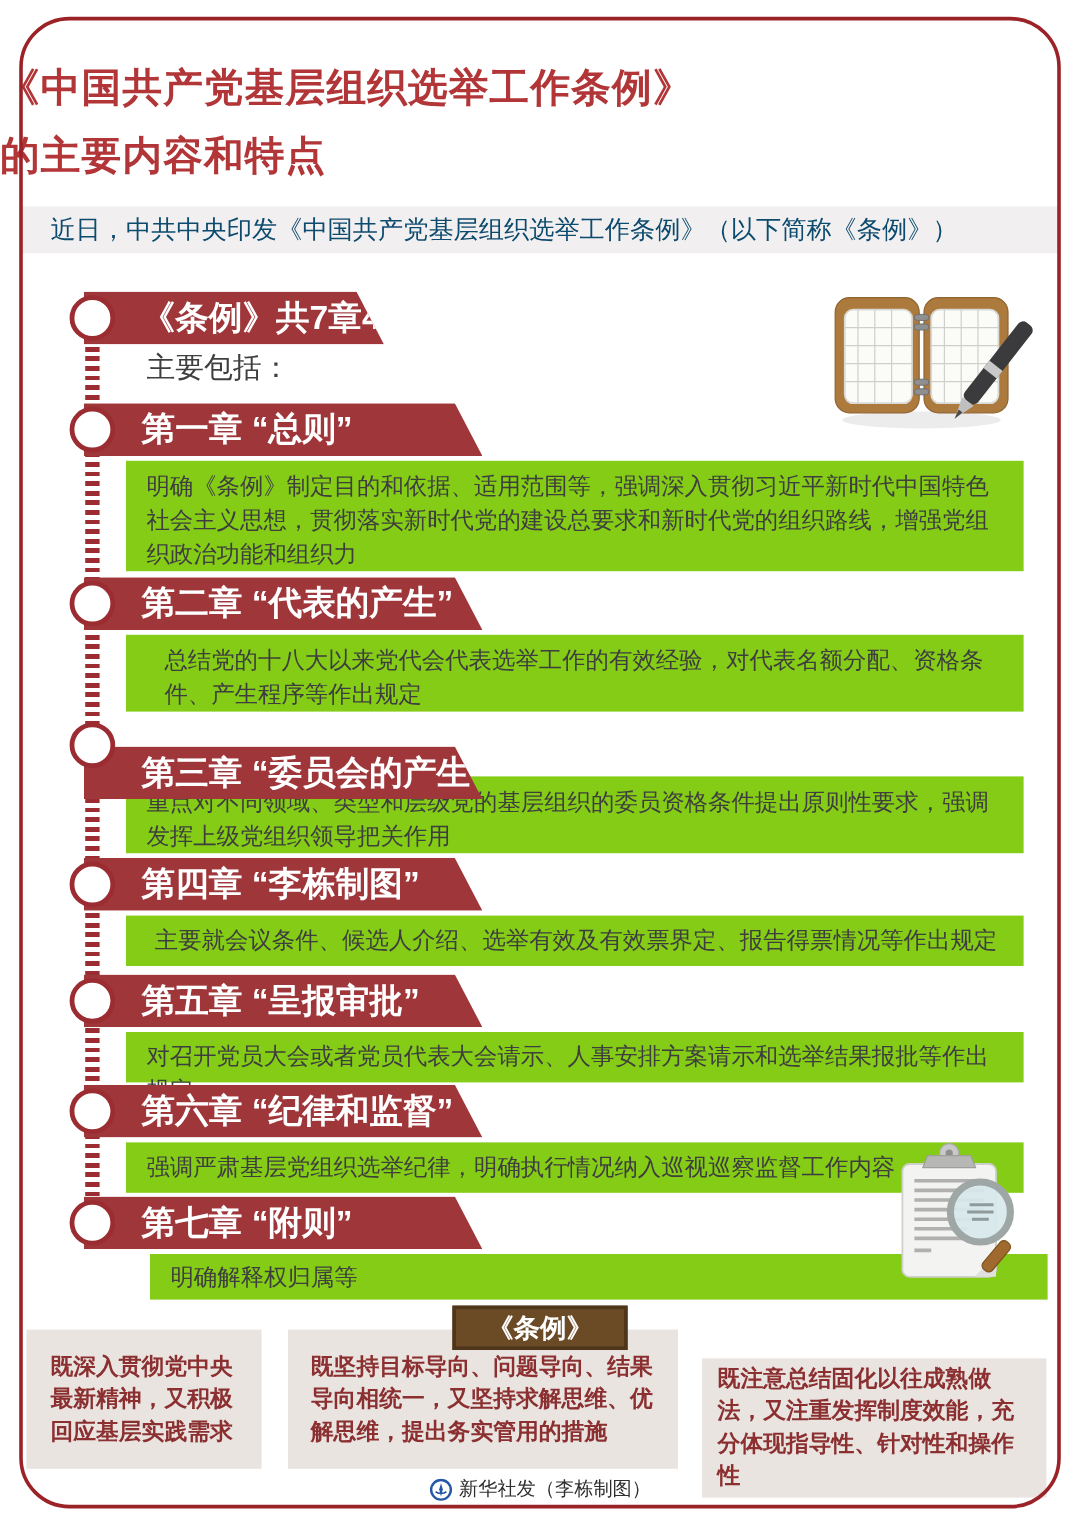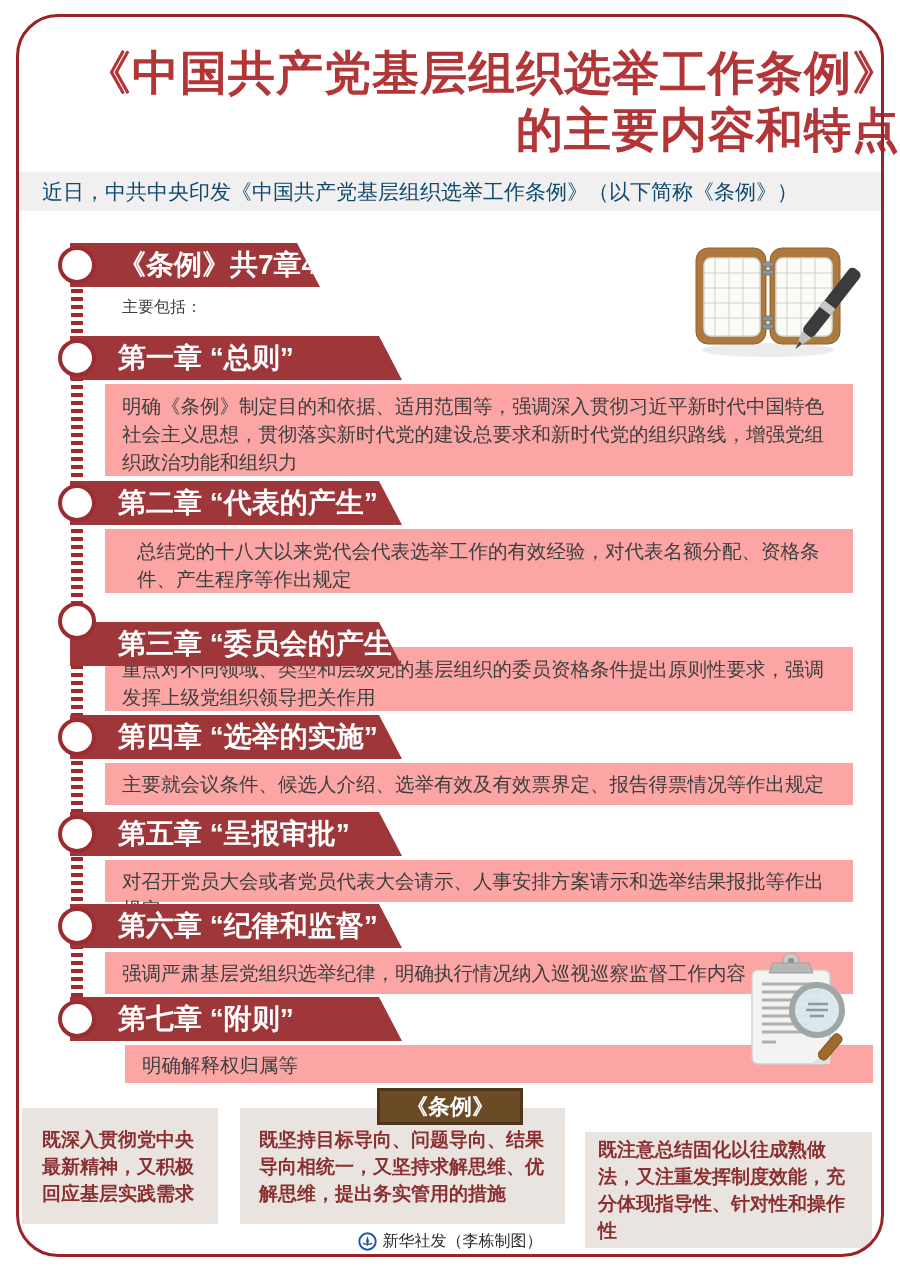--- a/index.html
+++ b/index.html
@@ -7,22 +7,22 @@
     position:relative;width:900px;height:1275px;overflow:hidden;background:#ffffff;
     font-family:"Liberation Sans","DejaVu Sans",sans-serif;
   }
   
   .frame{
     position:absolute;left:16px;top:14px;right:16px;bottom:18px;
     border:3px solid #9b2328;border-radius:42px;z-index:8;pointer-events:none;
   }
   
   .title{
-    position:absolute;left:0;right:0;top:44px;text-align:right;z-index:2;
-    color:#b23638;font-weight:bold;font-size:47px;line-height:57px;letter-spacing:1px;
+    position:absolute;left:0;right:0;top:44px;text-align:left;z-index:2;
+    color:#b23638;font-weight:bold;font-size:33px;line-height:57px;letter-spacing:1px;
   }
   
   .intro-strip{
     position:absolute;left:18px;right:18px;top:172px;height:39px;background:#f1efef;z-index:1;
   }
   .intro-strip .txt{
     display:block;padding-left:24px;font-size:21px;line-height:39px;color:#0c4a6e;
     white-space:nowrap;overflow:hidden;
   }
   
@@ -36,34 +36,34 @@
   }
   .banner{
     position:absolute;left:70px;height:44px;background:#9e363a;z-index:2;
     clip-path:polygon(0 0,calc(100% - 23px) 0,100% 100%,0 100%);
     color:#ffffff;font-size:28px;font-weight:bold;line-height:44px;
     padding-left:48px;box-sizing:border-box;white-space:nowrap;
   }
   .banner.wide{width:332px;}
   .banner.first{width:250px;}
   .gbox{
-    position:absolute;left:105px;width:748px;background:#fca5a5;z-index:1;
+    position:absolute;left:105px;width:748px;background:#84cc16;z-index:1;
     box-sizing:border-box;color:#3e3e3e;font-size:19.5px;line-height:28px;
     padding:8px 22px 0 17px;
   }
   .plainbody{
     position:absolute;left:122px;top:293px;z-index:1;
-    color:#3f3f3f;font-size:16px;line-height:28px;
+    color:#3f3f3f;font-size:24px;line-height:28px;
   }
   
   .b0{top:243px;} .c0{top:246px;}
   .b1{top:336px;} .c1{top:339px;} .g1{top:384px;height:92px;}
   .b2{top:481px;} .c2{top:484px;} .g2{top:529px;height:64px;padding-left:32px;}
   .b3{top:583px;margin-top:39px;} .c3{top:602px;} .g3{top:647px;height:64px;}
-  .b4{top:715px;} .c4{top:718px;} .g4{top:763px;height:42px;padding-top:7px;}
+  .b4{top:715px;} .c4{top:718px;} .g4{top:763px;height:42px;padding-top:7px;text-align:right;}
   .b5{top:812px;} .c5{top:815px;} .g5{top:860px;height:42px;padding-top:7px;}
   .b6{top:904px;} .c6{top:907px;} .g6{top:952px;height:42px;padding-top:7px;}
   .b7{top:997px;} .c7{top:1000px;} .g7{top:1045px;height:38px;padding-top:6px;margin-left:20px;}
   
   .icon-notebook{position:absolute;left:690px;top:240px;z-index:4;}
   .icon-clipboard{position:absolute;left:740px;top:948px;z-index:4;}
   
   .summary-label{
     position:absolute;left:377px;top:1088px;width:146px;height:37px;z-index:5;
     background:#6b4a26;border:3px solid #4f351a;box-sizing:border-box;
@@ -110,21 +110,21 @@
   <div class="gbox g1">明确《条例》制定目的和依据、适用范围等，强调深入贯彻习近平新时代中国特色社会主义思想，贯彻落实新时代党的建设总要求和新时代党的组织路线，增强党组织政治功能和组织力</div>
 
   <div class="banner wide b2">第二章 “代表的产生”</div>
   <div class="circle c2"></div>
   <div class="gbox g2">总结党的十八大以来党代会代表选举工作的有效经验，对代表名额分配、资格条件、产生程序等作出规定</div>
 
   <div class="banner wide b3">第三章 “委员会的产生”</div>
   <div class="circle c3"></div>
   <div class="gbox g3">重点对不同领域、类型和层级党的基层组织的委员资格条件提出原则性要求，强调发挥上级党组织领导把关作用</div>
 
-  <div class="banner wide b4">第四章 “选举的实施”</div>
+  <div class="banner wide b4">第四章 “李栋制图”</div>
   <div class="circle c4"></div>
   <div class="gbox g4">主要就会议条件、候选人介绍、选举有效及有效票界定、报告得票情况等作出规定</div>
 
   <div class="banner wide b5">第五章 “呈报审批”</div>
   <div class="circle c5"></div>
   <div class="gbox g5">对召开党员大会或者党员代表大会请示、人事安排方案请示和选举结果报批等作出规定</div>
 
   <div class="banner wide b6">第六章 “纪律和监督”</div>
   <div class="circle c6"></div>
   <div class="gbox g6">强调严肃基层党组织选举纪律，明确执行情况纳入巡视巡察监督工作内容</div>

